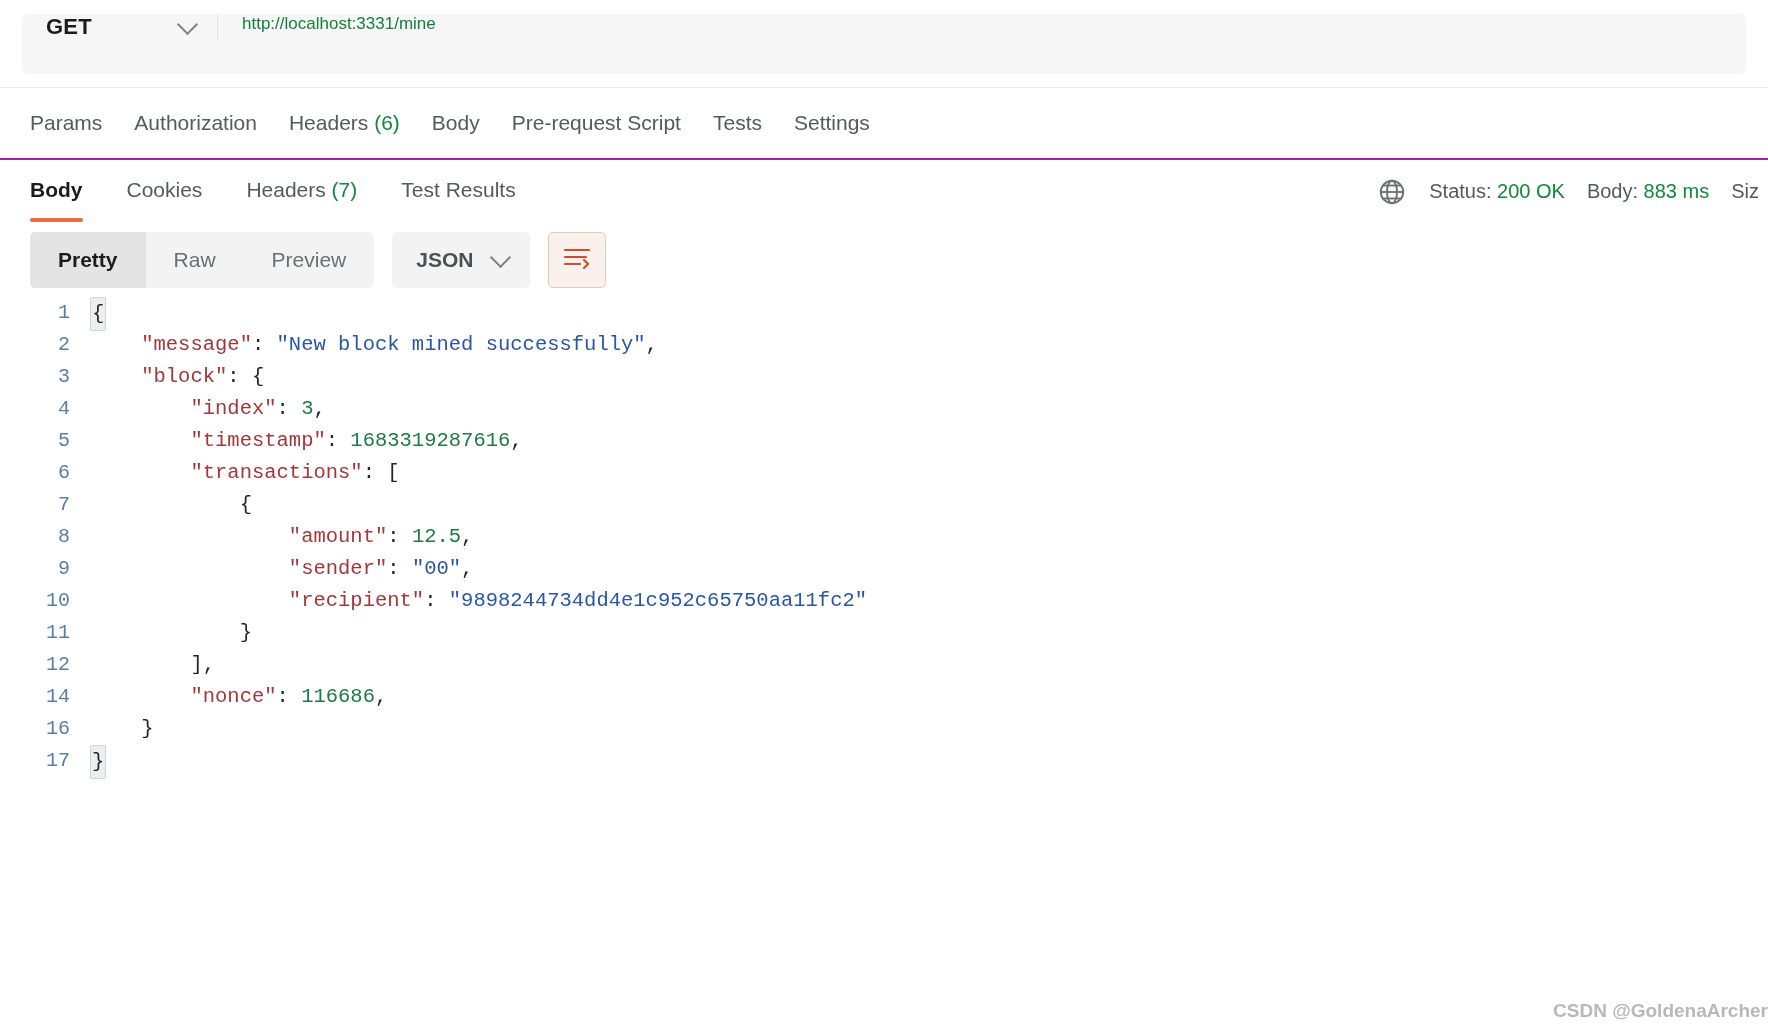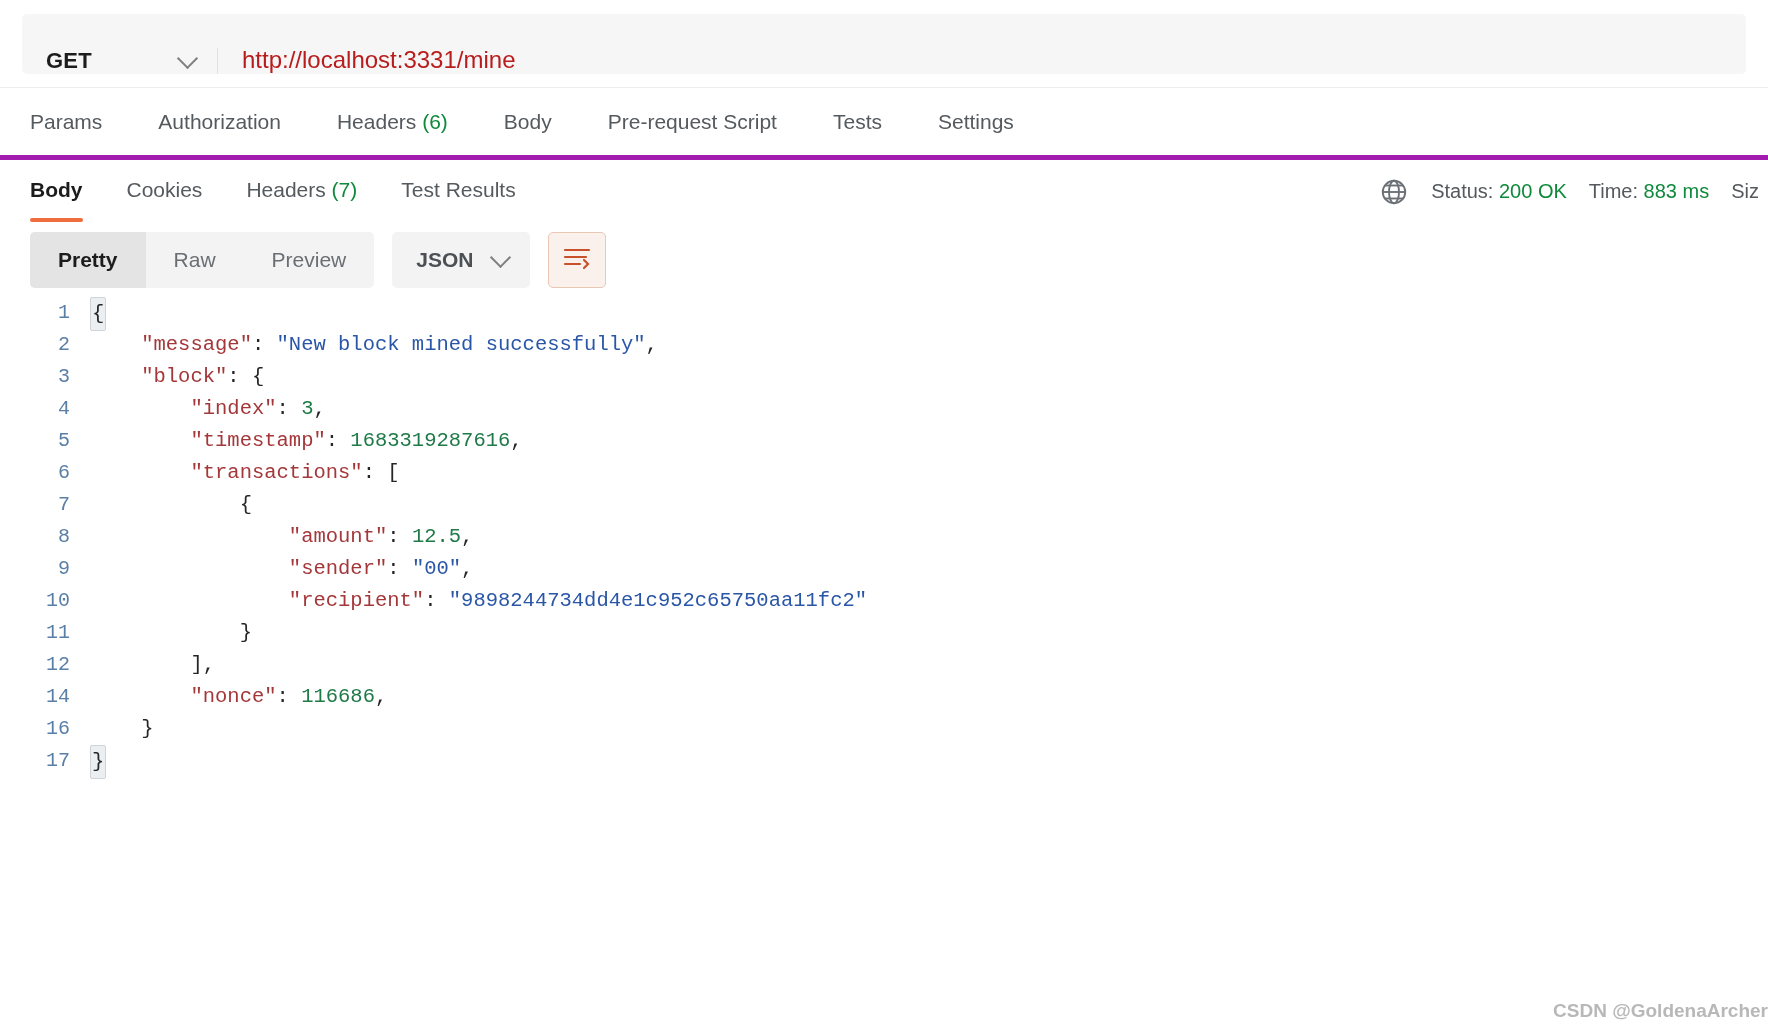--- a/index.html
+++ b/index.html
@@ -13,21 +13,21 @@
   .app { position: relative; width: 1768px; height: 1032px; background:#fff; }
 
   
   .urlbar-row {
     height: 88px;
     padding: 14px 22px 0 22px;
     border-bottom: 1px solid #ededed;
     display: flex; align-items: flex-start;
   }
   .urlbar {
-    display: flex; align-items: flex-end;
+    display: flex; align-items: flex-start;
     height: 60px;
     width: 100%;
     background: #f6f6f6;
     border-radius: 5px;
     overflow: hidden;
   }
   .method-box {
     width: 196px;
     display: flex; align-items: center; justify-content: space-between;
     padding: 0 22px 0 24px;
@@ -39,32 +39,32 @@
   }
   .chev {
     display:inline-block; width: 15px; height: 15px;
     border-right: 2px solid #7f7f7f; border-bottom: 2px solid #7f7f7f;
     transform: rotate(45deg); margin-top: -6px;
   }
   .url-field {
     flex: 1;
     display: flex; align-items: center;
     padding: 0 24px;
-    font-size: 24px; color: #b91c1c;
+    font-size: 17px; color: #15803d;
     background: #f6f6f6; border: 0; outline: none;
     font-family: "Liberation Sans", sans-serif;
   }
 
   
   .req-tabs {
     height: 72px;
     display: flex; align-items: center;
     padding: 0 30px;
-    gap: 56px;
-    border-bottom: 5px solid #a21caf;
+    gap: 32px;
+    border-bottom: 2px solid #a21caf;
   }
   .req-tab {
     font-size: 21px; color: #555a5f; cursor: pointer; white-space: nowrap;
   }
   .badge-count { color: #0f8a3c; }
 
   
   .resp-bar {
     height: 63px;
     display: flex; align-items: center;
@@ -212,21 +212,21 @@
           <line x1="3" y1="12" x2="21" y2="12"></line>
           <line x1="4.6" y1="6.8" x2="19.4" y2="6.8"></line>
           <line x1="4.6" y1="17.2" x2="19.4" y2="17.2"></line>
         </svg>
       </span>
       <span class="status-item">
         <span>Status:</span>
         <span class="status-val">200 OK</span>
       </span>
       <span class="status-item">
-        <span>Time:</span>
+        <span>Body:</span>
         <span class="status-val">883 ms</span>
       </span>
       <span class="status-item">Siz</span>
     </div>
   </div>
 
   <div class="body-toolbar">
     <div class="seg">
       <div class="seg-item active">
         <span>Pretty</span>

